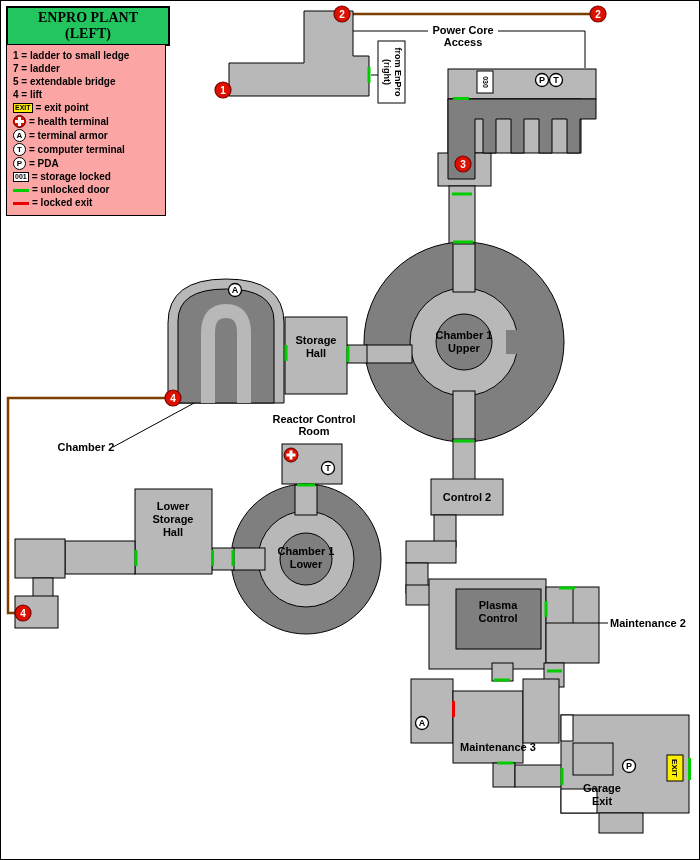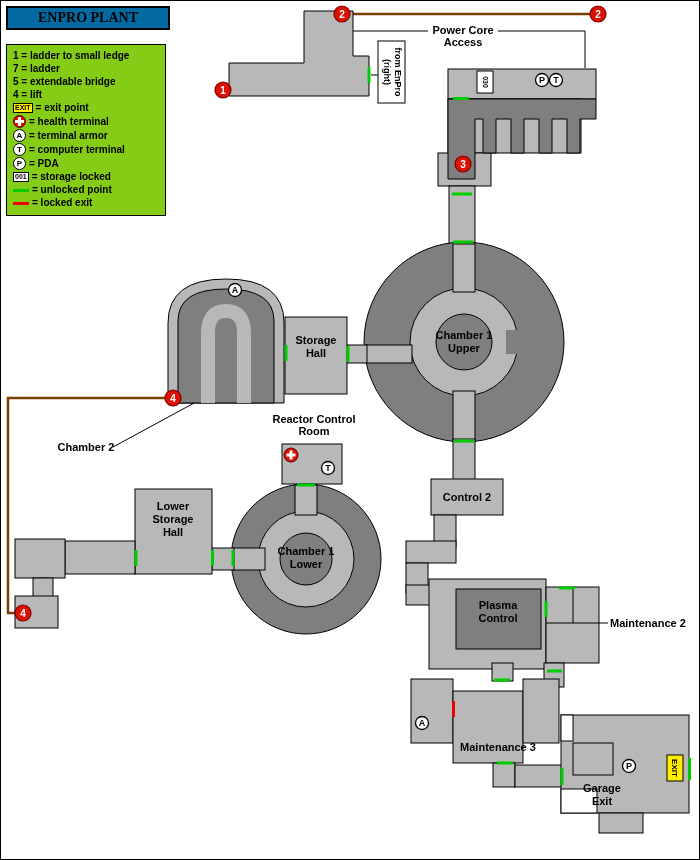--- a/index.html
+++ b/index.html
@@ -2,23 +2,23 @@
 <html style="--background: #ffffff; --room-light: #b8b8b8; --room-dark: #7f7f7f; --door-unlocked: #00cc00; --door-locked: #ee0000; --ladder-path: #7b3f00; --marker-red: #dd1100; --exit-yellow: #ffee00;"><head>
 <meta charset="utf-8">
 <style>
   html,body{margin:0;padding:0;background:#fff;}
   #stage{position:relative;width:700px;height:860px;background:var(--background,#fff);
          border:1px solid #000;box-sizing:border-box;overflow:hidden;
          font-family:"Liberation Sans",sans-serif;}
   #stage svg{position:absolute;left:0;top:0;}
 
   
-  .titlebox{position:absolute;left:5px;top:5px;width:160px;border:2px solid #000;background:#0369a1;
+  .titlebox{position:absolute;left:5px;top:5px;width:160px;border:2px solid #000;background:#22c55e;
             text-align:center;font:bold 14px "Liberation Serif",serif;padding:2px 0;z-index:5;}
-  .legendbox{position:absolute;left:5px;top:43px;width:160px;border:1px solid #000;background:#84cc16;
+  .legendbox{position:absolute;left:5px;top:43px;width:160px;border:1px solid #000;background:#fca5a5;
              padding:5px 3px 5px 6px;font:bold 10px "Liberation Sans",sans-serif;z-index:5;box-sizing:border-box;}
   .lrow{display:flex;align-items:center;gap:3px;line-height:12px;margin-bottom:1px;white-space:nowrap;}
   .ic-exit{display:inline-block;background:var(--exit-yellow);border:1px solid #000;font-size:7px;
            line-height:8px;padding:0 1px;font-weight:bold;flex:0 0 auto;}
   .ic-circ{display:inline-flex;width:11px;height:11px;border:1.5px solid #000;border-radius:50%;
            align-items:center;justify-content:center;font-size:8px;font-weight:bold;background:#fff;flex:0 0 auto;}
   .ic-health{width:13px;height:13px;border-radius:50%;background:var(--marker-red);border:1px solid #550000;
              position:relative;flex:0 0 auto;box-sizing:border-box;}
   .ic-health::before{content:"";position:absolute;left:4px;top:1px;width:3px;height:9px;background:#fff;}
   .ic-health::after{content:"";position:absolute;left:1px;top:4px;width:9px;height:3px;background:#fff;}
@@ -53,20 +53,21 @@
   .mexit rect{fill:var(--exit-yellow);stroke:#000;stroke-width:1;}
   .mexit text{font:bold 8px "Liberation Sans",sans-serif;fill:#000;text-anchor:middle;}
 </style>
 </head>
 <body>
 
 <div id="stage">
 
   <div class="titlebox">
     <div>ENPRO PLANT</div>
+    <div>(LEFT)</div>
   </div>
 
   <div class="legendbox">
     <div class="lrow">
         <span>1 = ladder to small ledge</span>
       </div>
     <div class="lrow">
         <span>7 = ladder</span>
       </div>
     <div class="lrow">
@@ -94,21 +95,21 @@
     <div class="lrow">
       <span class="ic-circ">P</span>
       <span>= PDA</span>
       </div>
     <div class="lrow">
       <span class="ic-locker">001</span>
       <span>= storage locked</span>
       </div>
     <div class="lrow">
       <span class="ic-door g"></span>
-      <span>= unlocked point</span>
+      <span>= unlocked door</span>
       </div>
     <div class="lrow">
       <span class="ic-door r"></span>
       <span>= locked exit</span>
       </div>
   </div>
 
   <svg width="700" height="860" viewBox="0 0 700 860">
 
     <path class="ladder" d="M347,13 H592"></path>

